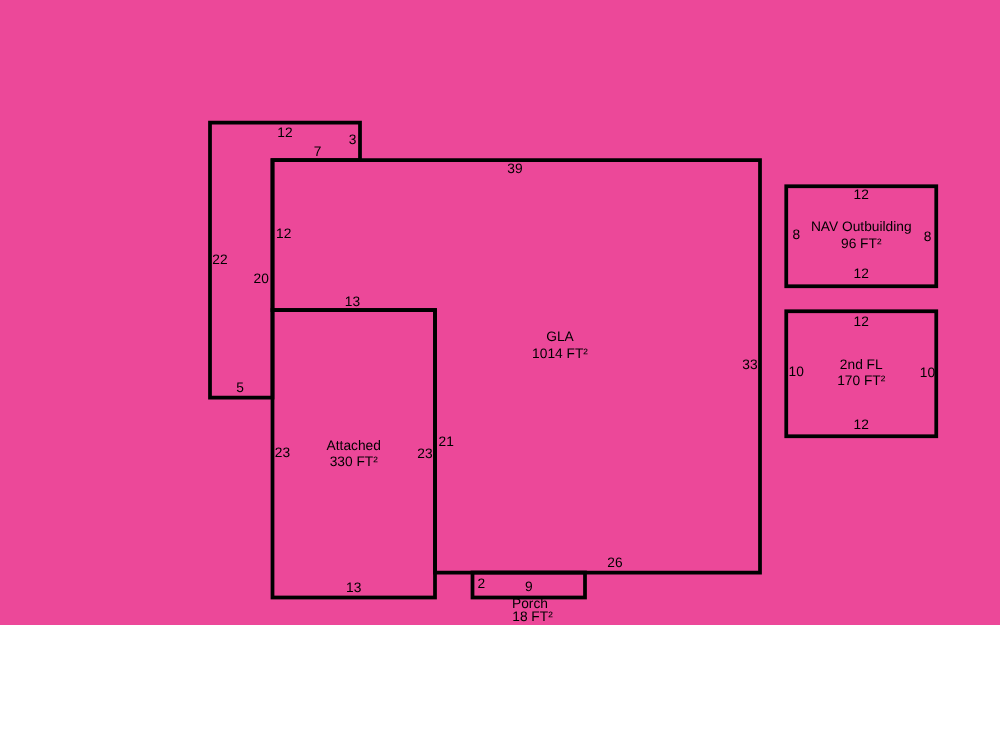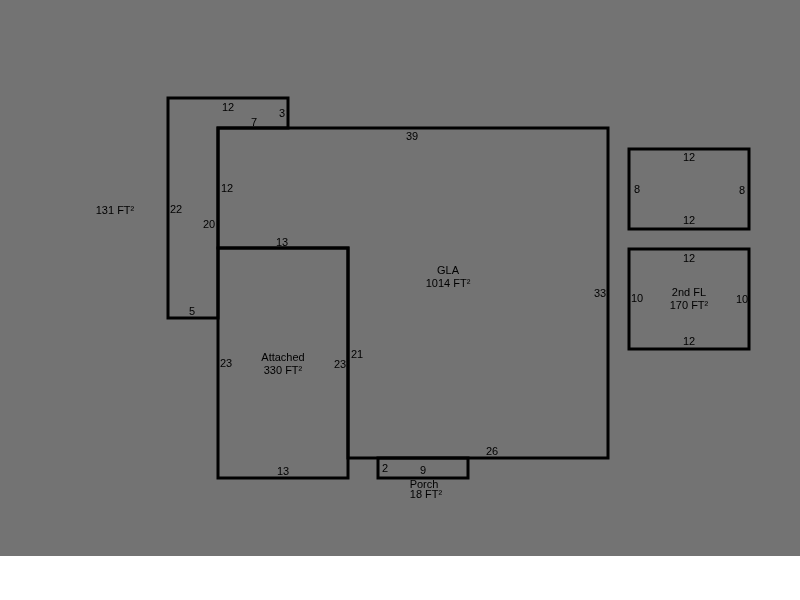--- a/index.html
+++ b/index.html
@@ -7,22 +7,22 @@
     padding: 0;
     width: 800px;
     height: 600px;
     background: #ffffff;
     overflow: hidden;
     font-family: "Liberation Sans", sans-serif;
   }
   .stage {
     position: relative;
     width: 800px;
-    height: 556px;
-    background: #737373;
+    height: 500px;
+    background: #ec4899;
   }
   .shapes {
     position: absolute;
     left: 0;
     top: 0;
   }
   .outline {
     fill: none;
     stroke: #000000;
     stroke-width: 3;
@@ -57,21 +57,20 @@
     <rect class="outline" x="629" y="249" width="120" height="100"></rect>
   </svg>
 
   <div class="dim" style="left:228px; top:107px">12</div>
   <div class="dim" style="left:282px; top:113px">3</div>
   <div class="dim" style="left:254px; top:122px">7</div>
   <div class="dim" style="left:176px; top:209px">22</div>
   <div class="dim" style="left:209px; top:224px">20</div>
   <div class="dim" style="left:192px; top:311px">5</div>
   <div class="blk wide" style="left:115px; top:210px">
-    <span>131 FT²</span>
   </div>
 
   <div class="dim" style="left:412px; top:136px">39</div>
   <div class="dim" style="left:227px; top:188px">12</div>
   <div class="dim" style="left:282px; top:242px">13</div>
   <div class="dim" style="left:357px; top:354px">21</div>
   <div class="dim" style="left:600px; top:293px">33</div>
   <div class="dim" style="left:492px; top:451px">26</div>
   <div class="blk" style="left:448px; top:277px">
     <span>GLA</span>
@@ -88,20 +87,24 @@
 
   <div class="dim" style="left:385px; top:468px">2</div>
   <div class="dim" style="left:423px; top:470px">9</div>
   <div class="lbl-line" style="left:424px; top:484px">Porch</div>
   <div class="lbl-line" style="left:426px; top:494px">18 FT²</div>
 
   <div class="dim" style="left:689px; top:157px">12</div>
   <div class="dim" style="left:637px; top:189px">8</div>
   <div class="dim" style="left:742px; top:190px">8</div>
   <div class="dim" style="left:689px; top:220px">12</div>
+  <div class="blk" style="left:689px; top:189px">
+    <span>NAV Outbuilding</span>
+    <span>96 FT²</span>
+  </div>
 
   <div class="dim" style="left:689px; top:258px">12</div>
   <div class="dim" style="left:637px; top:298px">10</div>
   <div class="dim" style="left:742px; top:299px">10</div>
   <div class="dim" style="left:689px; top:341px">12</div>
   <div class="blk" style="left:689px; top:299px">
     <span>2nd FL</span>
     <span>170 FT²</span>
   </div>
 

